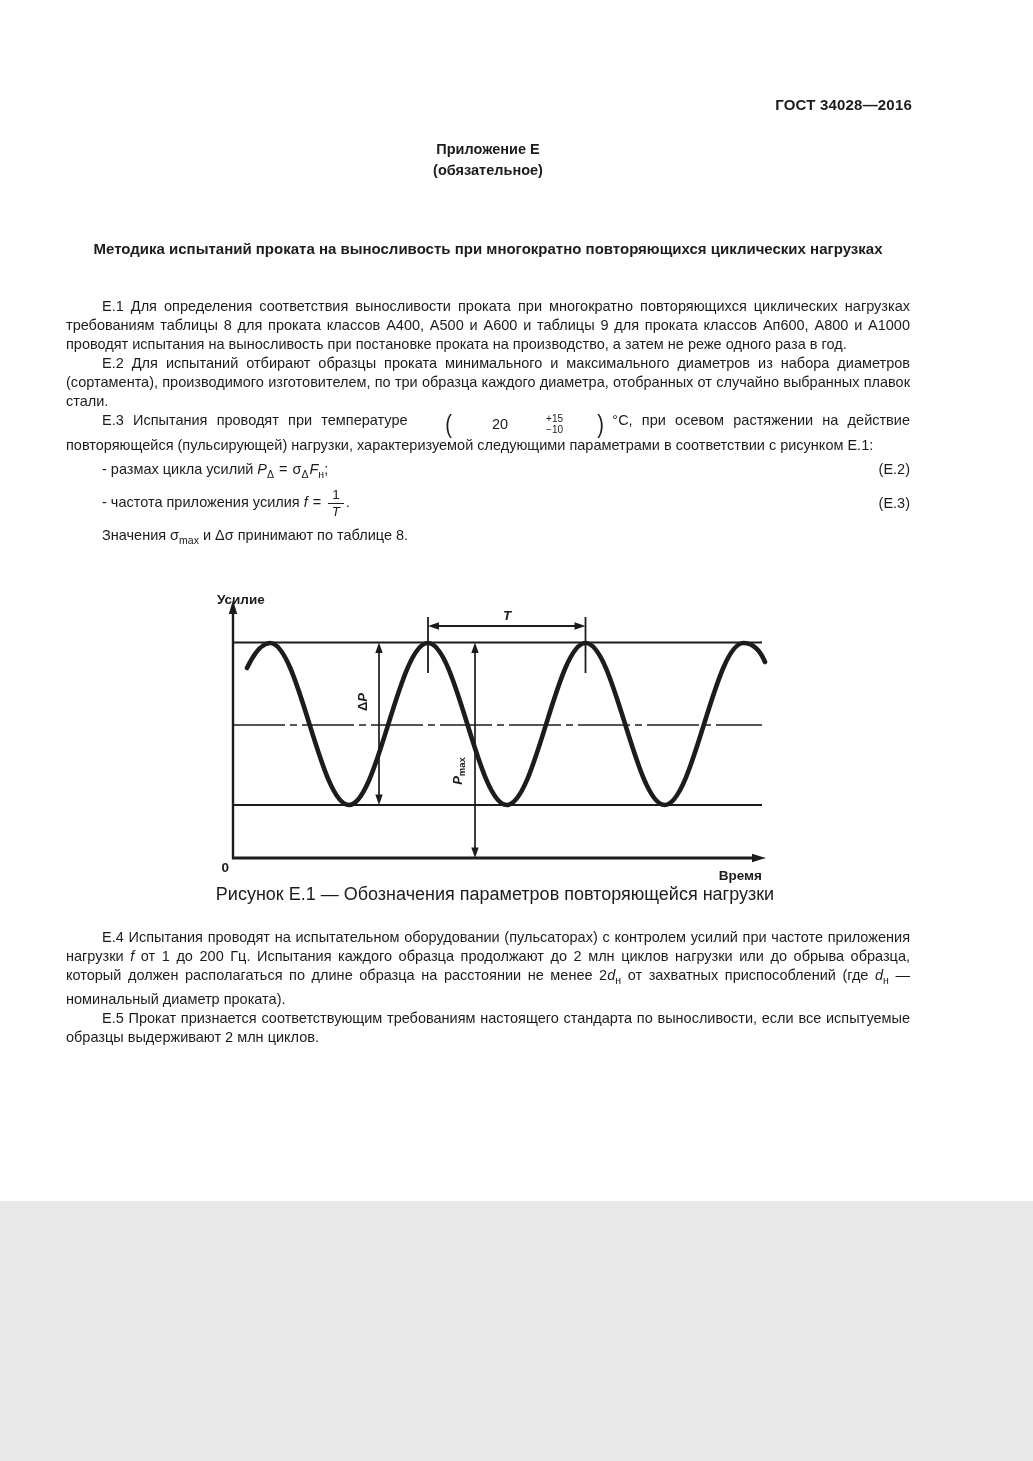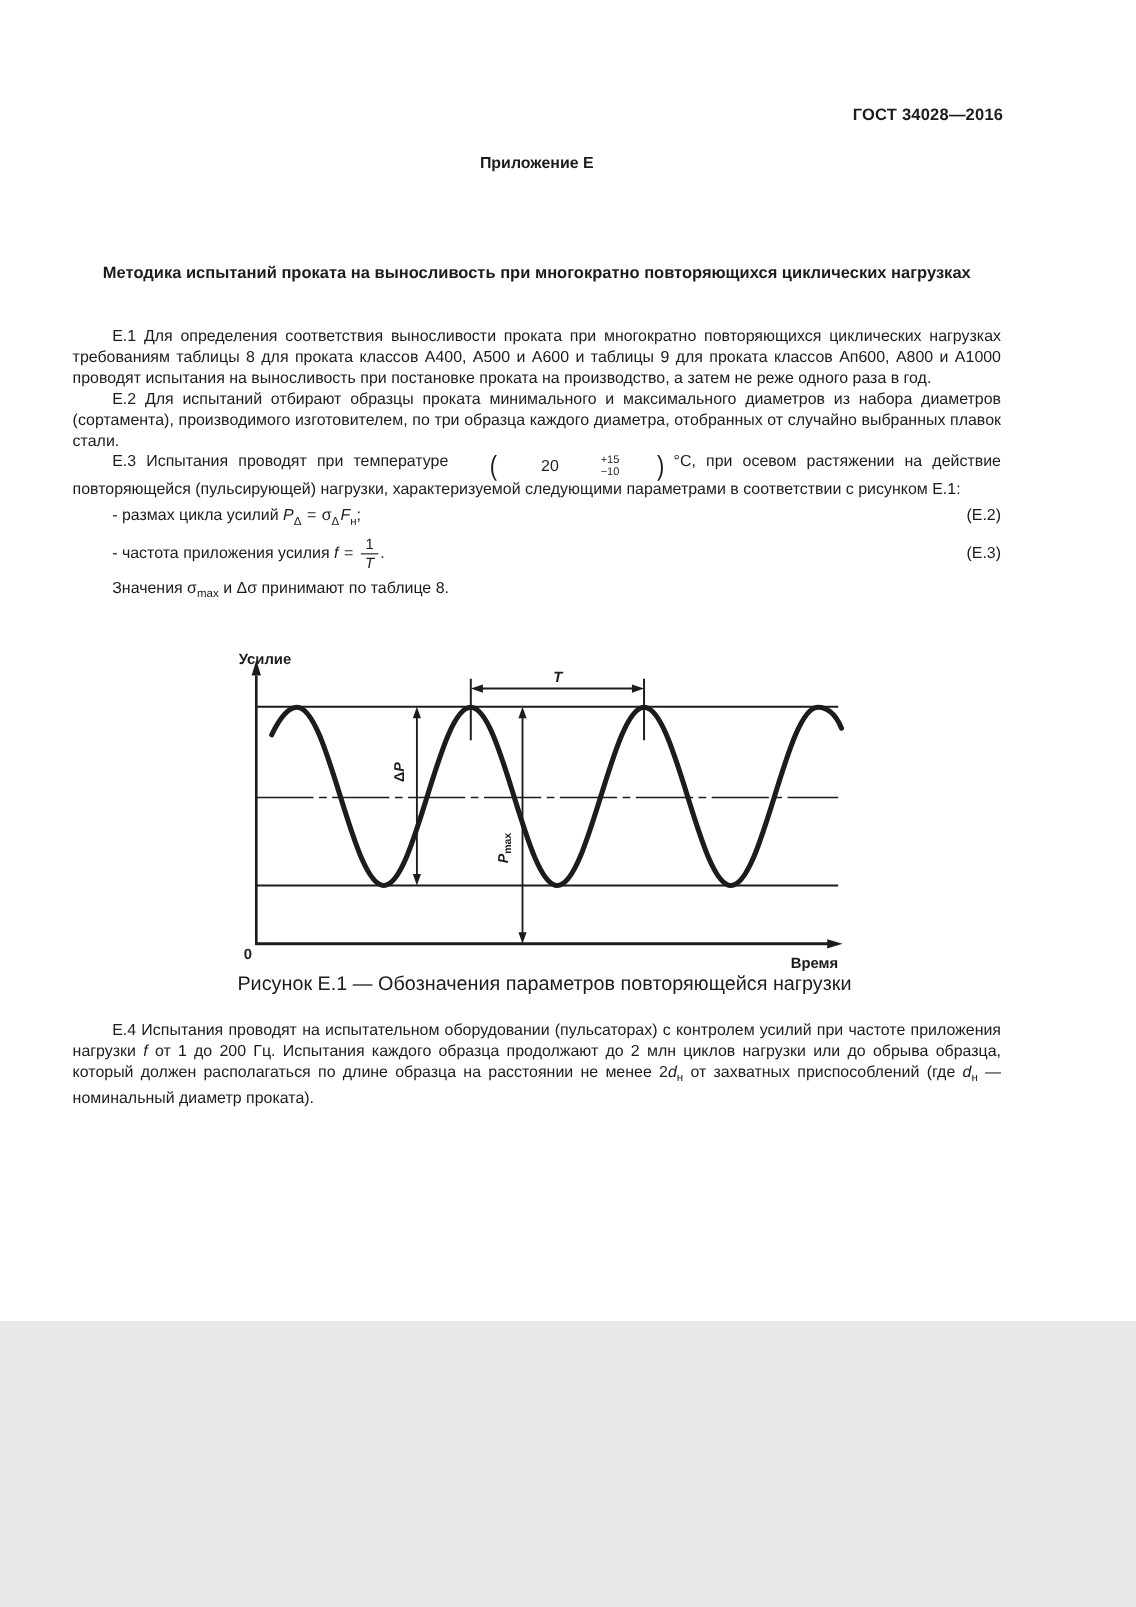--- a/index.html
+++ b/index.html
@@ -61,20 +61,21 @@
 </style>
 </head>
 <body>
 
 <div class="page">
 
   <div class="hdr">ГОСТ 34028—2016</div>
 
   <div class="appendix">
     <div>Приложение Е</div>
+    <div>(обязательное)</div>
   </div>
 
   <div class="doc-title">Методика испытаний проката на выносливость при многократно повторяющихся циклических нагрузках</div>
 
   <div class="body-text tb1">
     <p>Е.1 Для определения соответствия выносливости проката при многократно повторяющихся циклических нагрузках требованиям таблицы 8 для проката классов А400, А500 и А600 и таблицы 9 для проката классов Ап600, А800 и А1000 проводят испытания на выносливость при постановке проката на производство, а затем не реже одного раза в год.</p>
     <p>Е.2 Для испытаний отбирают образцы проката минимального и максимального диаметров из набора диаметров (сортамента), производимого изготовителем, по три образца каждого диаметра, отобранных от случайно выбранных плавок стали.</p>
     <p><span>Е.3 Испытания проводят при температуре</span><span class="temp">
           <span class="paren">(</span>
           <span>20</span>
@@ -143,17 +144,18 @@
       <text x="2" y="14" font-size="13.5" font-weight="bold">Усилие</text>
       <text x="547" y="290" text-anchor="end" font-size="13.5" font-weight="bold">Время</text>
       <text x="14" y="282" text-anchor="end" font-size="13.5" font-weight="bold">0</text>
     </svg>
   </div>
 
   <div class="fig-caption">Рисунок Е.1 — Обозначения параметров повторяющейся нагрузки</div>
 
   <div class="body-text tb2">
     <p><span>Е.4 Испытания проводят на испытательном оборудовании (пульсаторах) с контролем усилий при частоте приложения нагрузки </span><span class="seg-i">f</span><span> от 1 до 200 Гц. Испытания каждого образца продолжают до 2 млн циклов нагрузки или до обрыва образца, который должен располагаться по длине образца на расстоянии не менее 2</span><span class="seg-i">d</span><span class="seg-sub">н</span><span> от захватных приспособлений (где </span><span class="seg-i">d</span><span class="seg-sub">н</span><span> — номинальный диаметр проката).</span></p>
+    <p>Е.5 Прокат признается соответствующим требованиям настоящего стандарта по выносливости, если все испытуемые образцы выдерживают 2 млн циклов.</p>
   </div>
 
   <div class="pageno">39</div>
 
 </div>
 
 </body></html>

